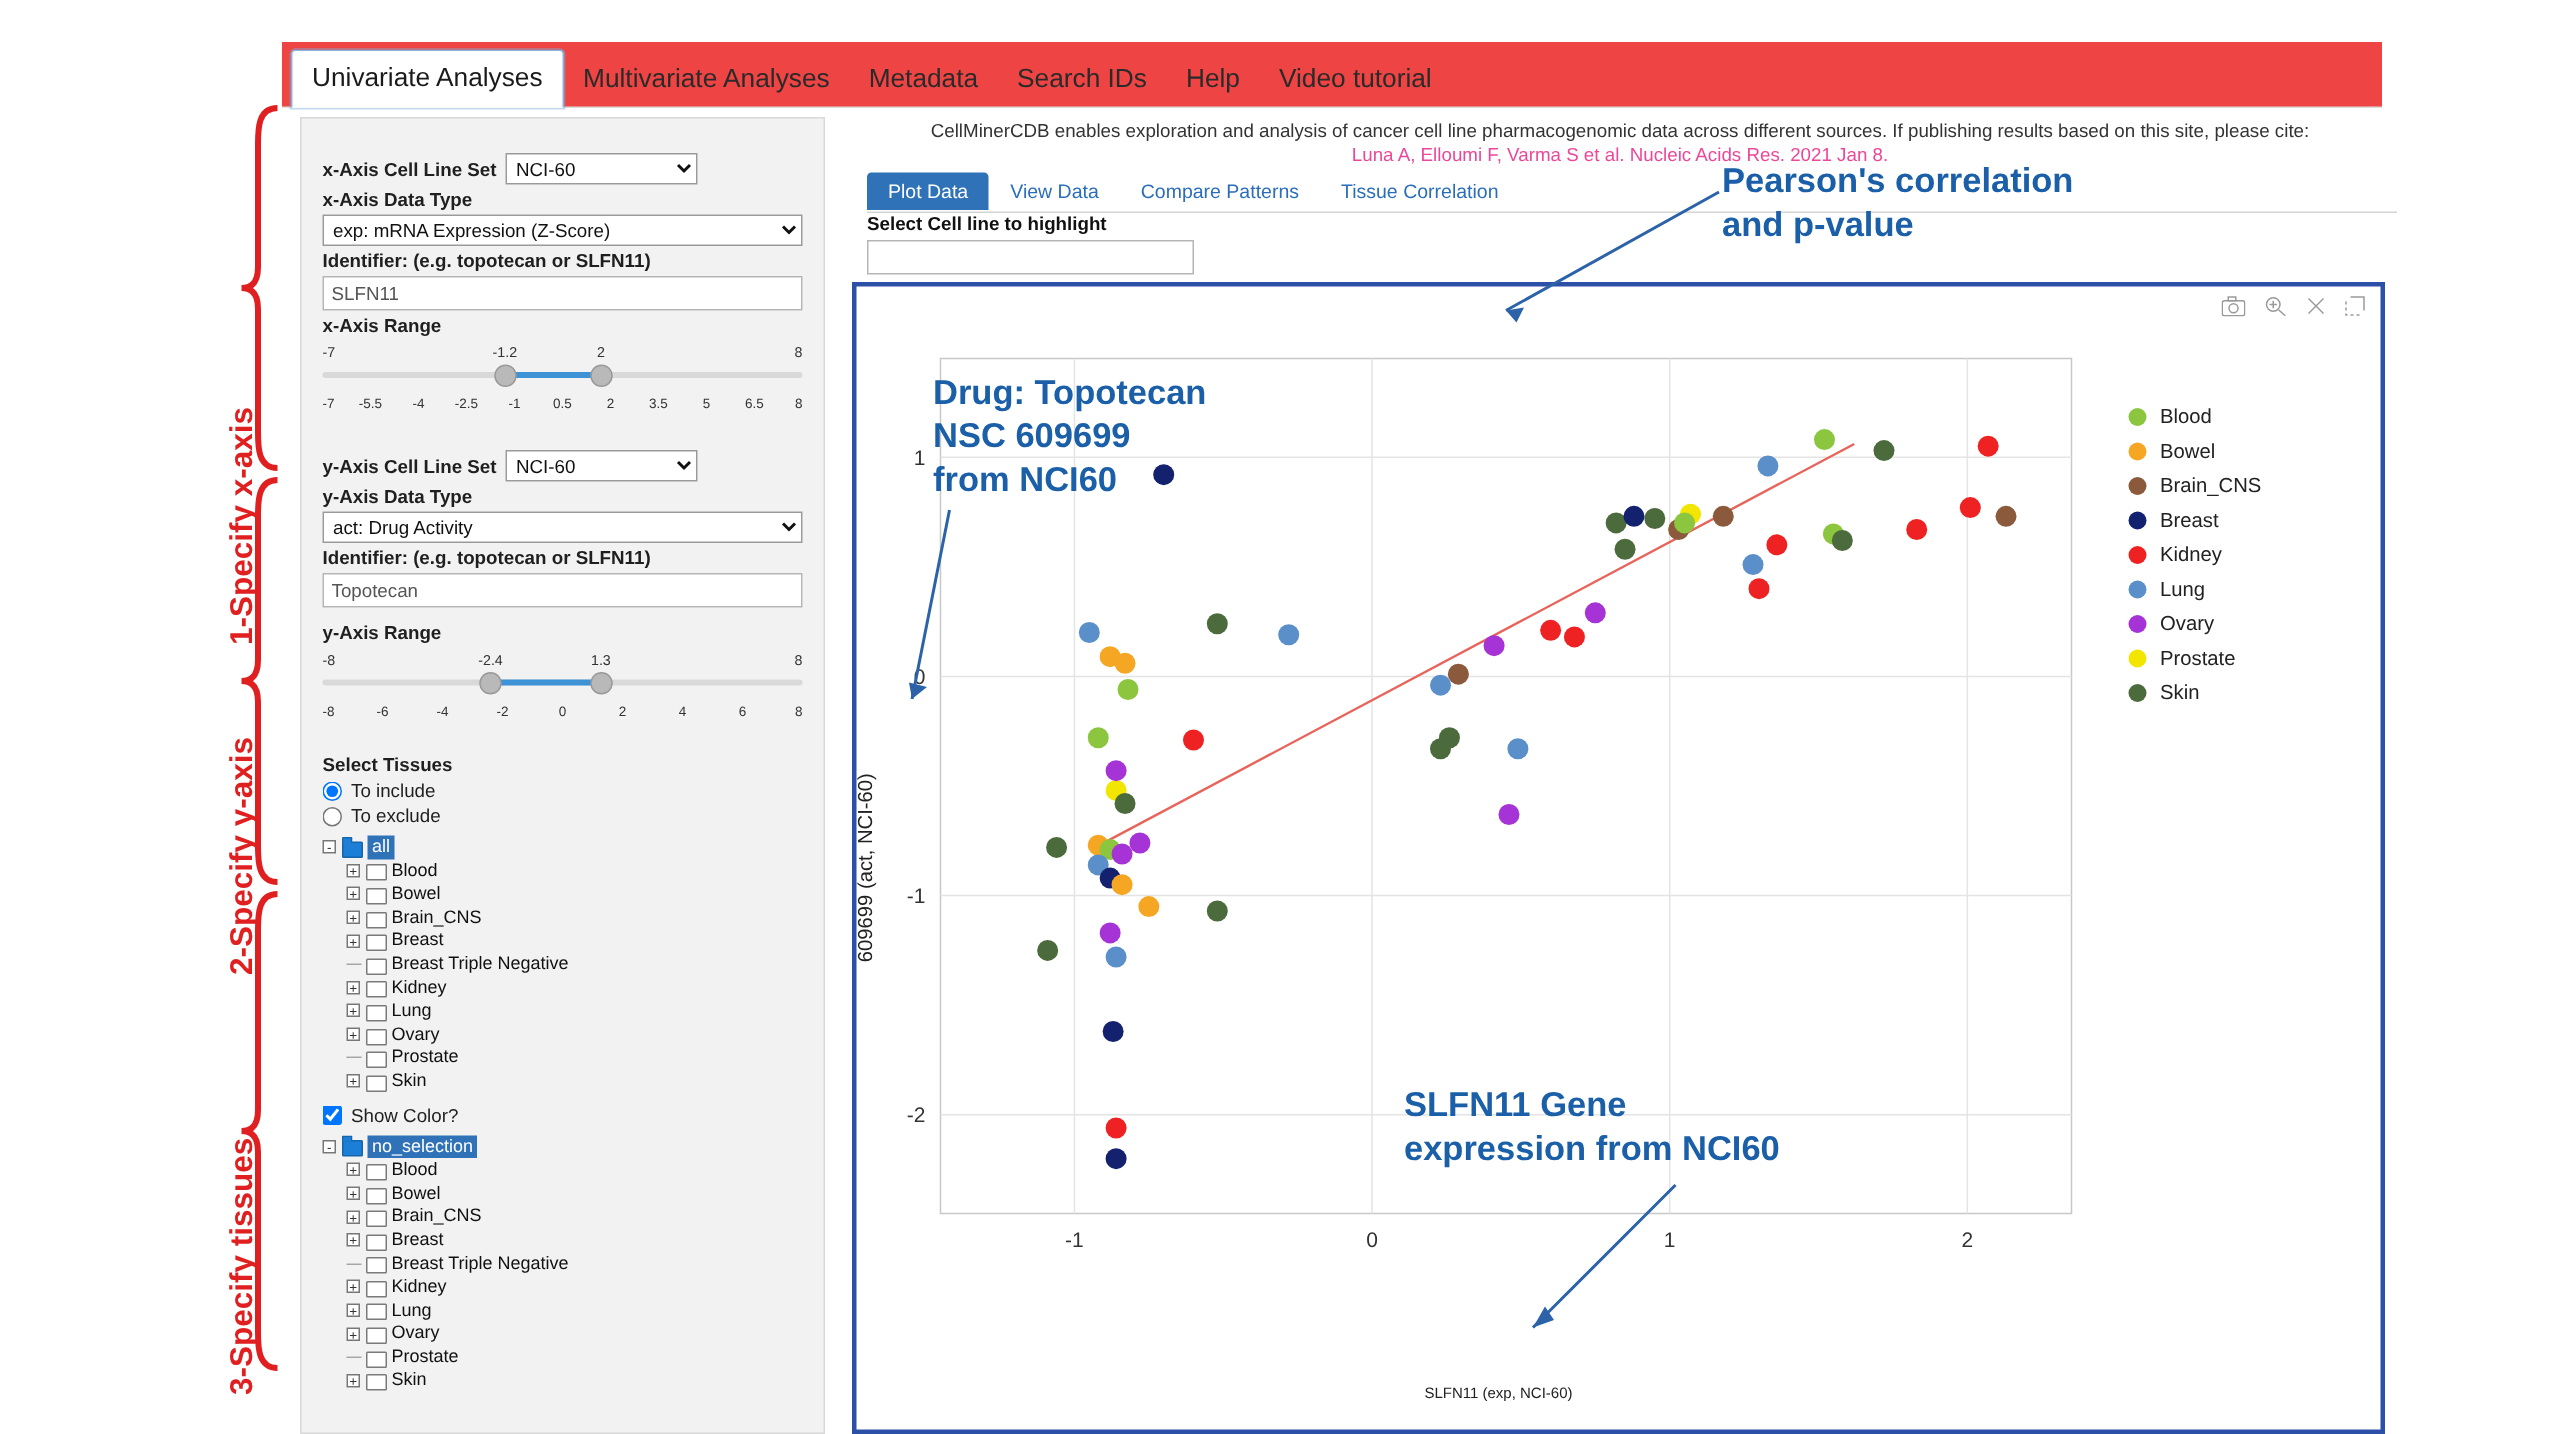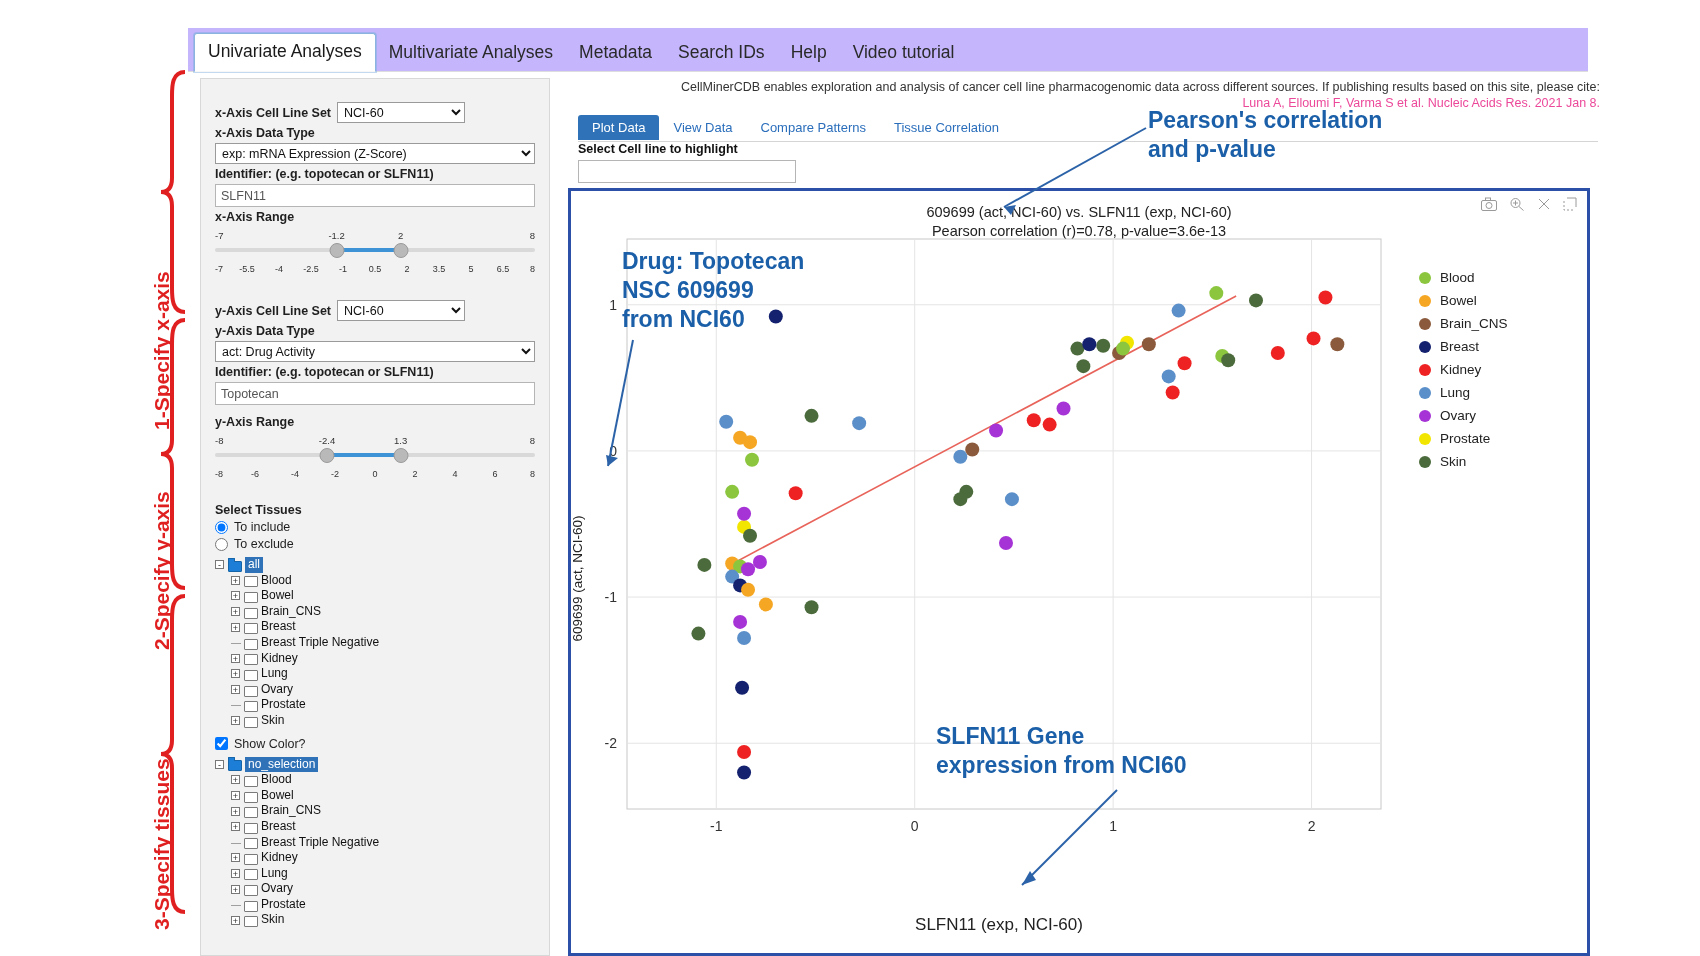--- a/index.html
+++ b/index.html
@@ -9,21 +9,21 @@
     background: #ffffff;
     font-family: "Liberation Sans", sans-serif;
     overflow: hidden;
   }
   #app { position: relative; width: 1700px; height: 956px; }
 
   
   .navbar {
     position: absolute;
     left: 188px; top: 28px; width: 1400px; height: 44px;
-    background: #c4b5fd;
+    background: #ef4444;
     border-bottom: 1px solid #dddddd;
     display: flex; align-items: flex-end;
     padding-left: 6px;
   }
   .nav-tab {
     font-size: 17.5px;
     color: #2a2a2a;
     padding: 7px 13px 9px 13px;
     margin-bottom: -1px;
     cursor: pointer;
@@ -118,21 +118,21 @@
     background: #1c7ed6; border: 1px solid #1565a8; border-bottom: none; border-radius: 1px 1px 0 0;
   }
   .node-sel { background: #2f72b8; color: #ffffff; padding: 0 3px; }
   .tree-line { display: inline-block; width: 9px; text-align: center; color: #888; font-size: 10px; }
   .checkbox-row { display: flex; align-items: center; gap: 6px; margin: 8px 0 6px 0; font-size: 12.5px; }
   input[type="checkbox"], input[type="radio"] { margin: 0; }
 
   
   .cite {
     position: absolute; left: 560px; top: 80px; width: 1040px;
-    text-align: right; font-size: 12.5px; color: #333;
+    text-align: center; font-size: 12.5px; color: #333;
   }
   .cite a { color: #ec4899; text-decoration: none; }
   .cite .line2 { display: block; margin-top: 2px; }
 
   .subtabs {
     position: absolute; left: 578px; top: 114px; width: 1020px; height: 28px;
     display: flex; align-items: center; gap: 0px;
     border-bottom: 1px solid #d5d5d5;
   }
   .subtab {
@@ -171,21 +171,21 @@
   .legend-dot { width: 12px; height: 12px; border-radius: 50%; display: inline-block; }
 
   .axis-label-y {
     position: absolute; left: 6px; top: 380px;
     transform: rotate(-90deg) translateX(-50%);
     transform-origin: left center;
     font-size: 13.5px; color: #222; white-space: nowrap;
   }
   .axis-label-x {
     position: absolute; left: 0; right: 160px; bottom: 18px;
-    text-align: center; font-size: 17px; color: #222;
+    text-align: center; font-size: 10px; color: #222;
   }
 
   
   .anno {
     position: absolute; color: #1a5fa8; font-weight: bold;
     font-size: 23px; line-height: 29px; white-space: pre-line;
   }
 
   
   .bracket-label {
@@ -472,24 +472,20 @@
           </svg>
       </span>
       <span>
         <svg width="14" height="14" viewBox="0 0 14 14">
             <polyline points="4,1 13,1 13,10" fill="none" stroke="#9a9a9a"></polyline>
             <polyline points="1,4 1,13 10,13" fill="none" stroke="#9a9a9a" stroke-dasharray="2 2"></polyline>
           </svg>
       </span>
     </div>
 
-    <div class="plot-title">
-      <div>609699 (act, NCI-60) vs. SLFN11 (exp, NCI-60)</div>
-      <div>Pearson correlation (r)=0.78, p-value=3.6e-13</div>
-    </div>
 
     <svg id="chart-svg" width="1016" height="762" viewBox="0 0 1016 762" style="position:absolute; left:0; top:0;">
         <rect x="56" y="48" width="754" height="570" fill="#ffffff" stroke="#c8c8c8" stroke-width="1"></rect>
         <line x1="145.28947368421052" y1="48" x2="145.28947368421052" y2="618" stroke="#e4e4e4" stroke-width="1"></line>
         <text x="145.28947368421052" y="640" text-anchor="middle" font-size="14" fill="#333" font-family="&quot;Liberation Sans&quot;, sans-serif">-1</text>
         <line x1="343.7105263157895" y1="48" x2="343.7105263157895" y2="618" stroke="#e4e4e4" stroke-width="1"></line>
         <text x="343.7105263157895" y="640" text-anchor="middle" font-size="14" fill="#333" font-family="&quot;Liberation Sans&quot;, sans-serif">0</text>
         <line x1="542.1315789473686" y1="48" x2="542.1315789473686" y2="618" stroke="#e4e4e4" stroke-width="1"></line>
         <text x="542.1315789473686" y="640" text-anchor="middle" font-size="14" fill="#333" font-family="&quot;Liberation Sans&quot;, sans-serif">1</text>
         <line x1="740.5526315789474" y1="48" x2="740.5526315789474" y2="618" stroke="#e4e4e4" stroke-width="1"></line>

